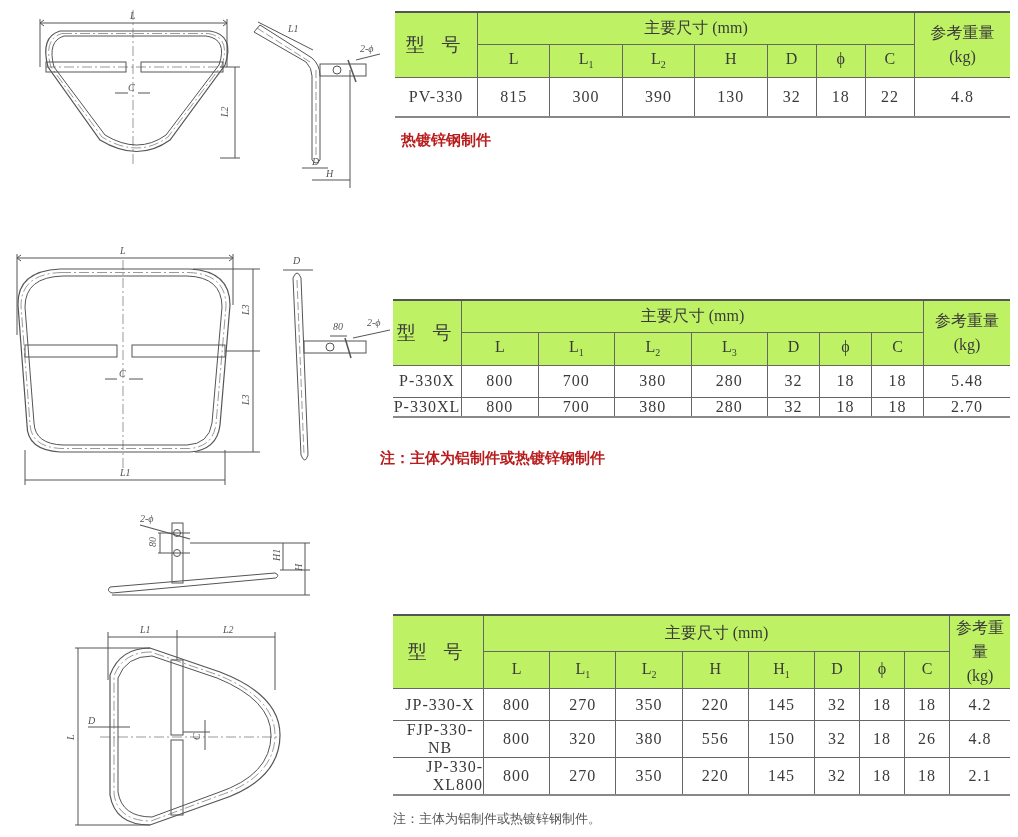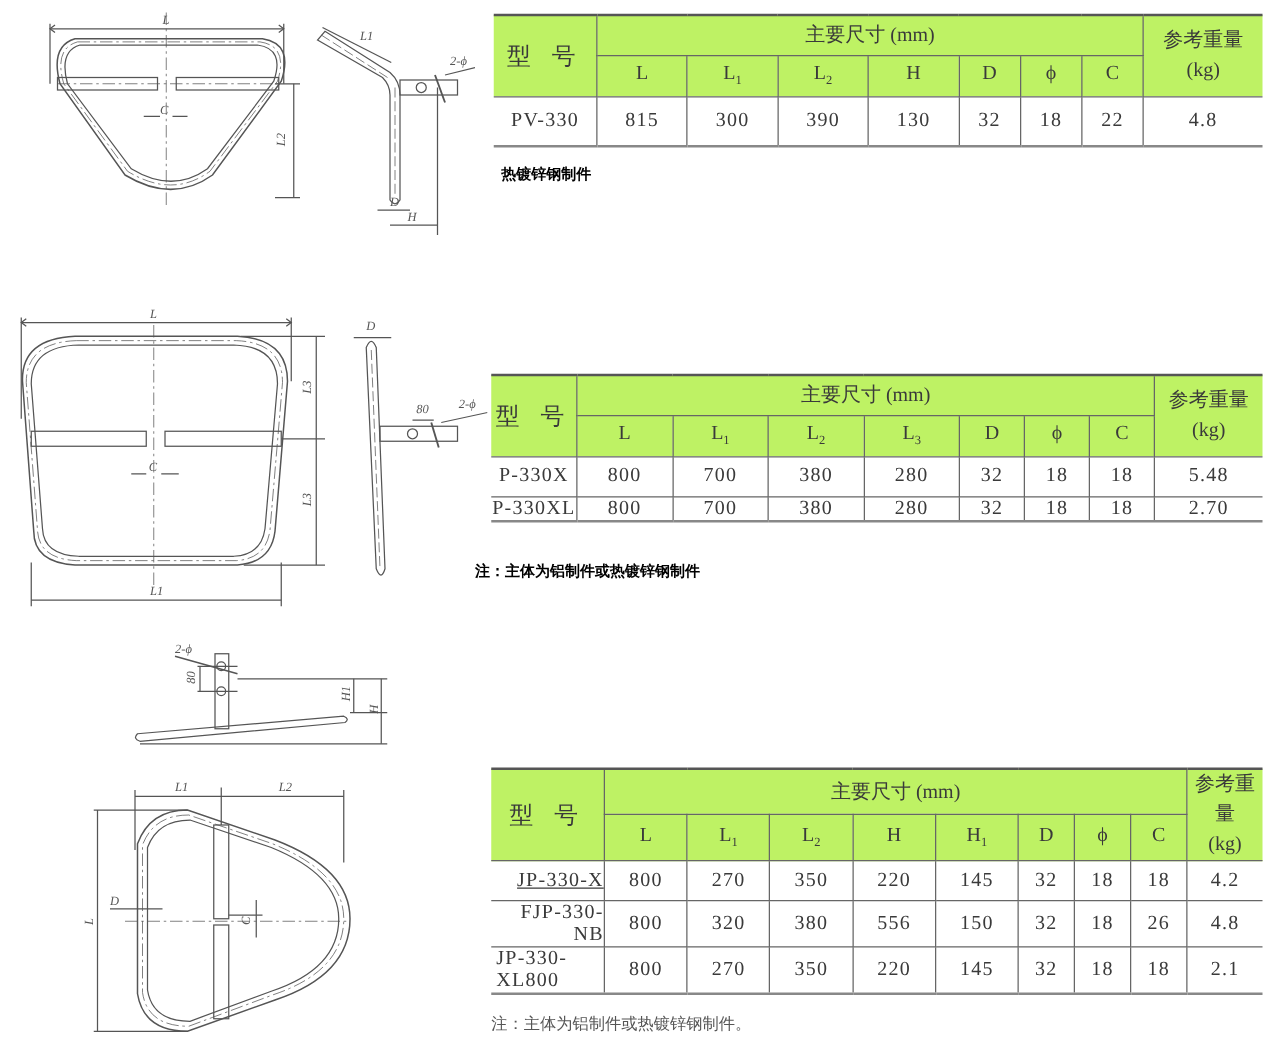--- a/index.html
+++ b/index.html
@@ -13,21 +13,21 @@
   .spec tr.top th { border-top:2px solid #555; }
   .spec tbody tr:last-child td { border-bottom:2px solid #888; }
   .spec th:first-child, .spec td:first-child { border-left:none; }
   .spec th:last-child, .spec td:last-child { border-right:none; }
   .spec .h-model { font-size:19px; letter-spacing:6px; }
   .spec .h-group { font-size:16px; }
   .spec .h-weight { font-size:16px; line-height:24px; }
   .spec .h-col { font-size:16px; }
   .spec td { font-size:16px; letter-spacing:1px; }
   .spec sub { font-size:10px; }
-  .note { position:absolute; font-family:"DejaVu Sans","Liberation Sans",sans-serif; font-size:12px; color:#000000; }
+  .note { position:absolute; font-family:"DejaVu Sans","Liberation Sans",sans-serif; font-size:15px; color:#b91c1c; }
   .note.bold { font-weight:bold; }
   .note.light { font-weight:normal; color:#555; font-size:13px;margin-top:17px; }
   .dim { font-family:"Liberation Serif","DejaVu Serif",serif; font-style:italic; font-size:10px; fill:#555; }
 </style>
 </head>
 <body>
 
 <div class="drawing" style="left:20px;top:5px;">
   <svg width="230" height="165" viewBox="0 0 230 165" fill="none" stroke="#555" stroke-width="1">
     <line x1="20" y1="18" x2="207" y2="18"></line>
@@ -254,45 +254,45 @@
       <th class="h-col"><span>L</span><sub>2</sub></th>
       <th class="h-col"><span>H</span><sub></sub></th>
       <th class="h-col"><span>H</span><sub>1</sub></th>
       <th class="h-col"><span>D</span><sub></sub></th>
       <th class="h-col"><span>ϕ</span><sub></sub></th>
       <th class="h-col"><span>C</span><sub></sub></th>
     </tr>
   </thead>
   <tbody>
     <tr style="height:32px;">
-      <td style="text-align:right;padding-left:4px;text-decoration:underline;">JP-330-X</td>
+      <td style="text-align:center;padding-left:4px;">JP-330-X</td>
       <td>800</td>
       <td>270</td>
       <td>350</td>
       <td>220</td>
       <td>145</td>
       <td>32</td>
       <td>18</td>
       <td>18</td>
       <td>4.2</td>
     </tr>
     <tr style="height:32px;">
-      <td style="text-align:right;padding-left:4px;">FJP-330-NB</td>
+      <td style="text-align:center;padding-left:4px;">FJP-330-NB</td>
       <td>800</td>
       <td>320</td>
       <td>380</td>
       <td>556</td>
       <td>150</td>
       <td>32</td>
       <td>18</td>
       <td>26</td>
       <td>4.8</td>
     </tr>
     <tr style="height:32px;">
-      <td style="text-align:left;padding-left:4px;">JP-330-XL800</td>
+      <td style="text-align:right;padding-left:4px;">JP-330-XL800</td>
       <td>800</td>
       <td>270</td>
       <td>350</td>
       <td>220</td>
       <td>145</td>
       <td>32</td>
       <td>18</td>
       <td>18</td>
       <td>2.1</td>
     </tr>

